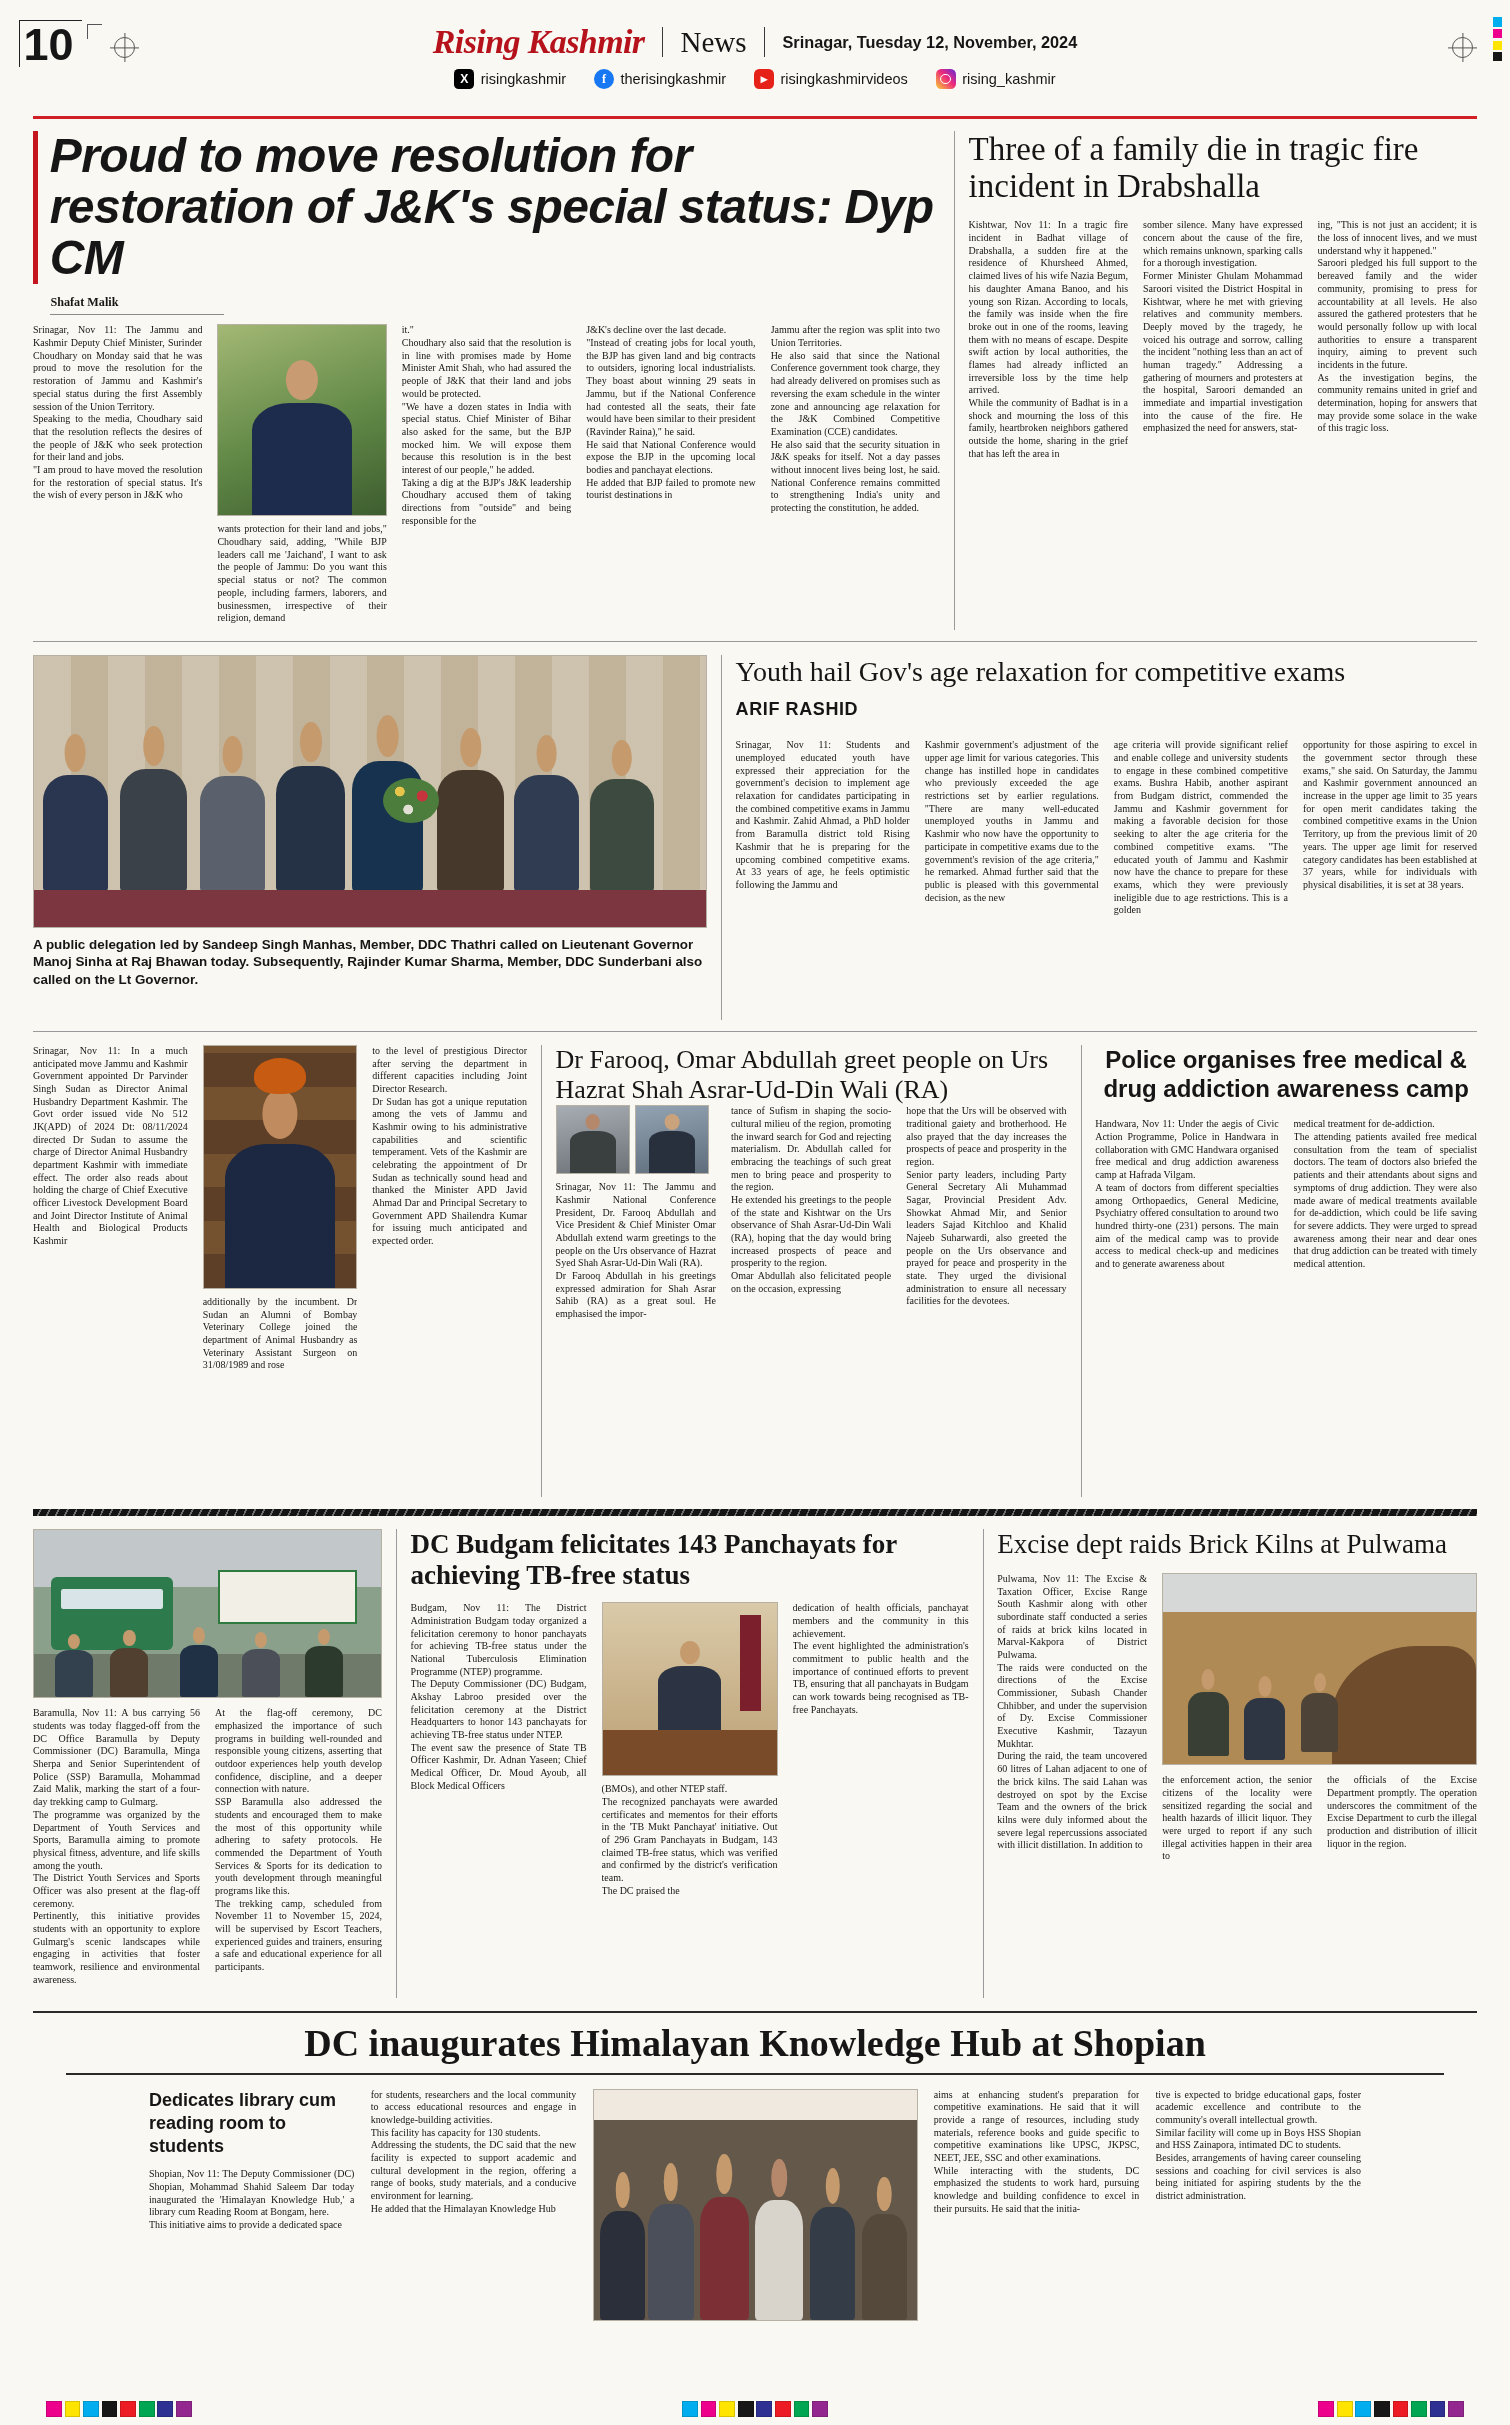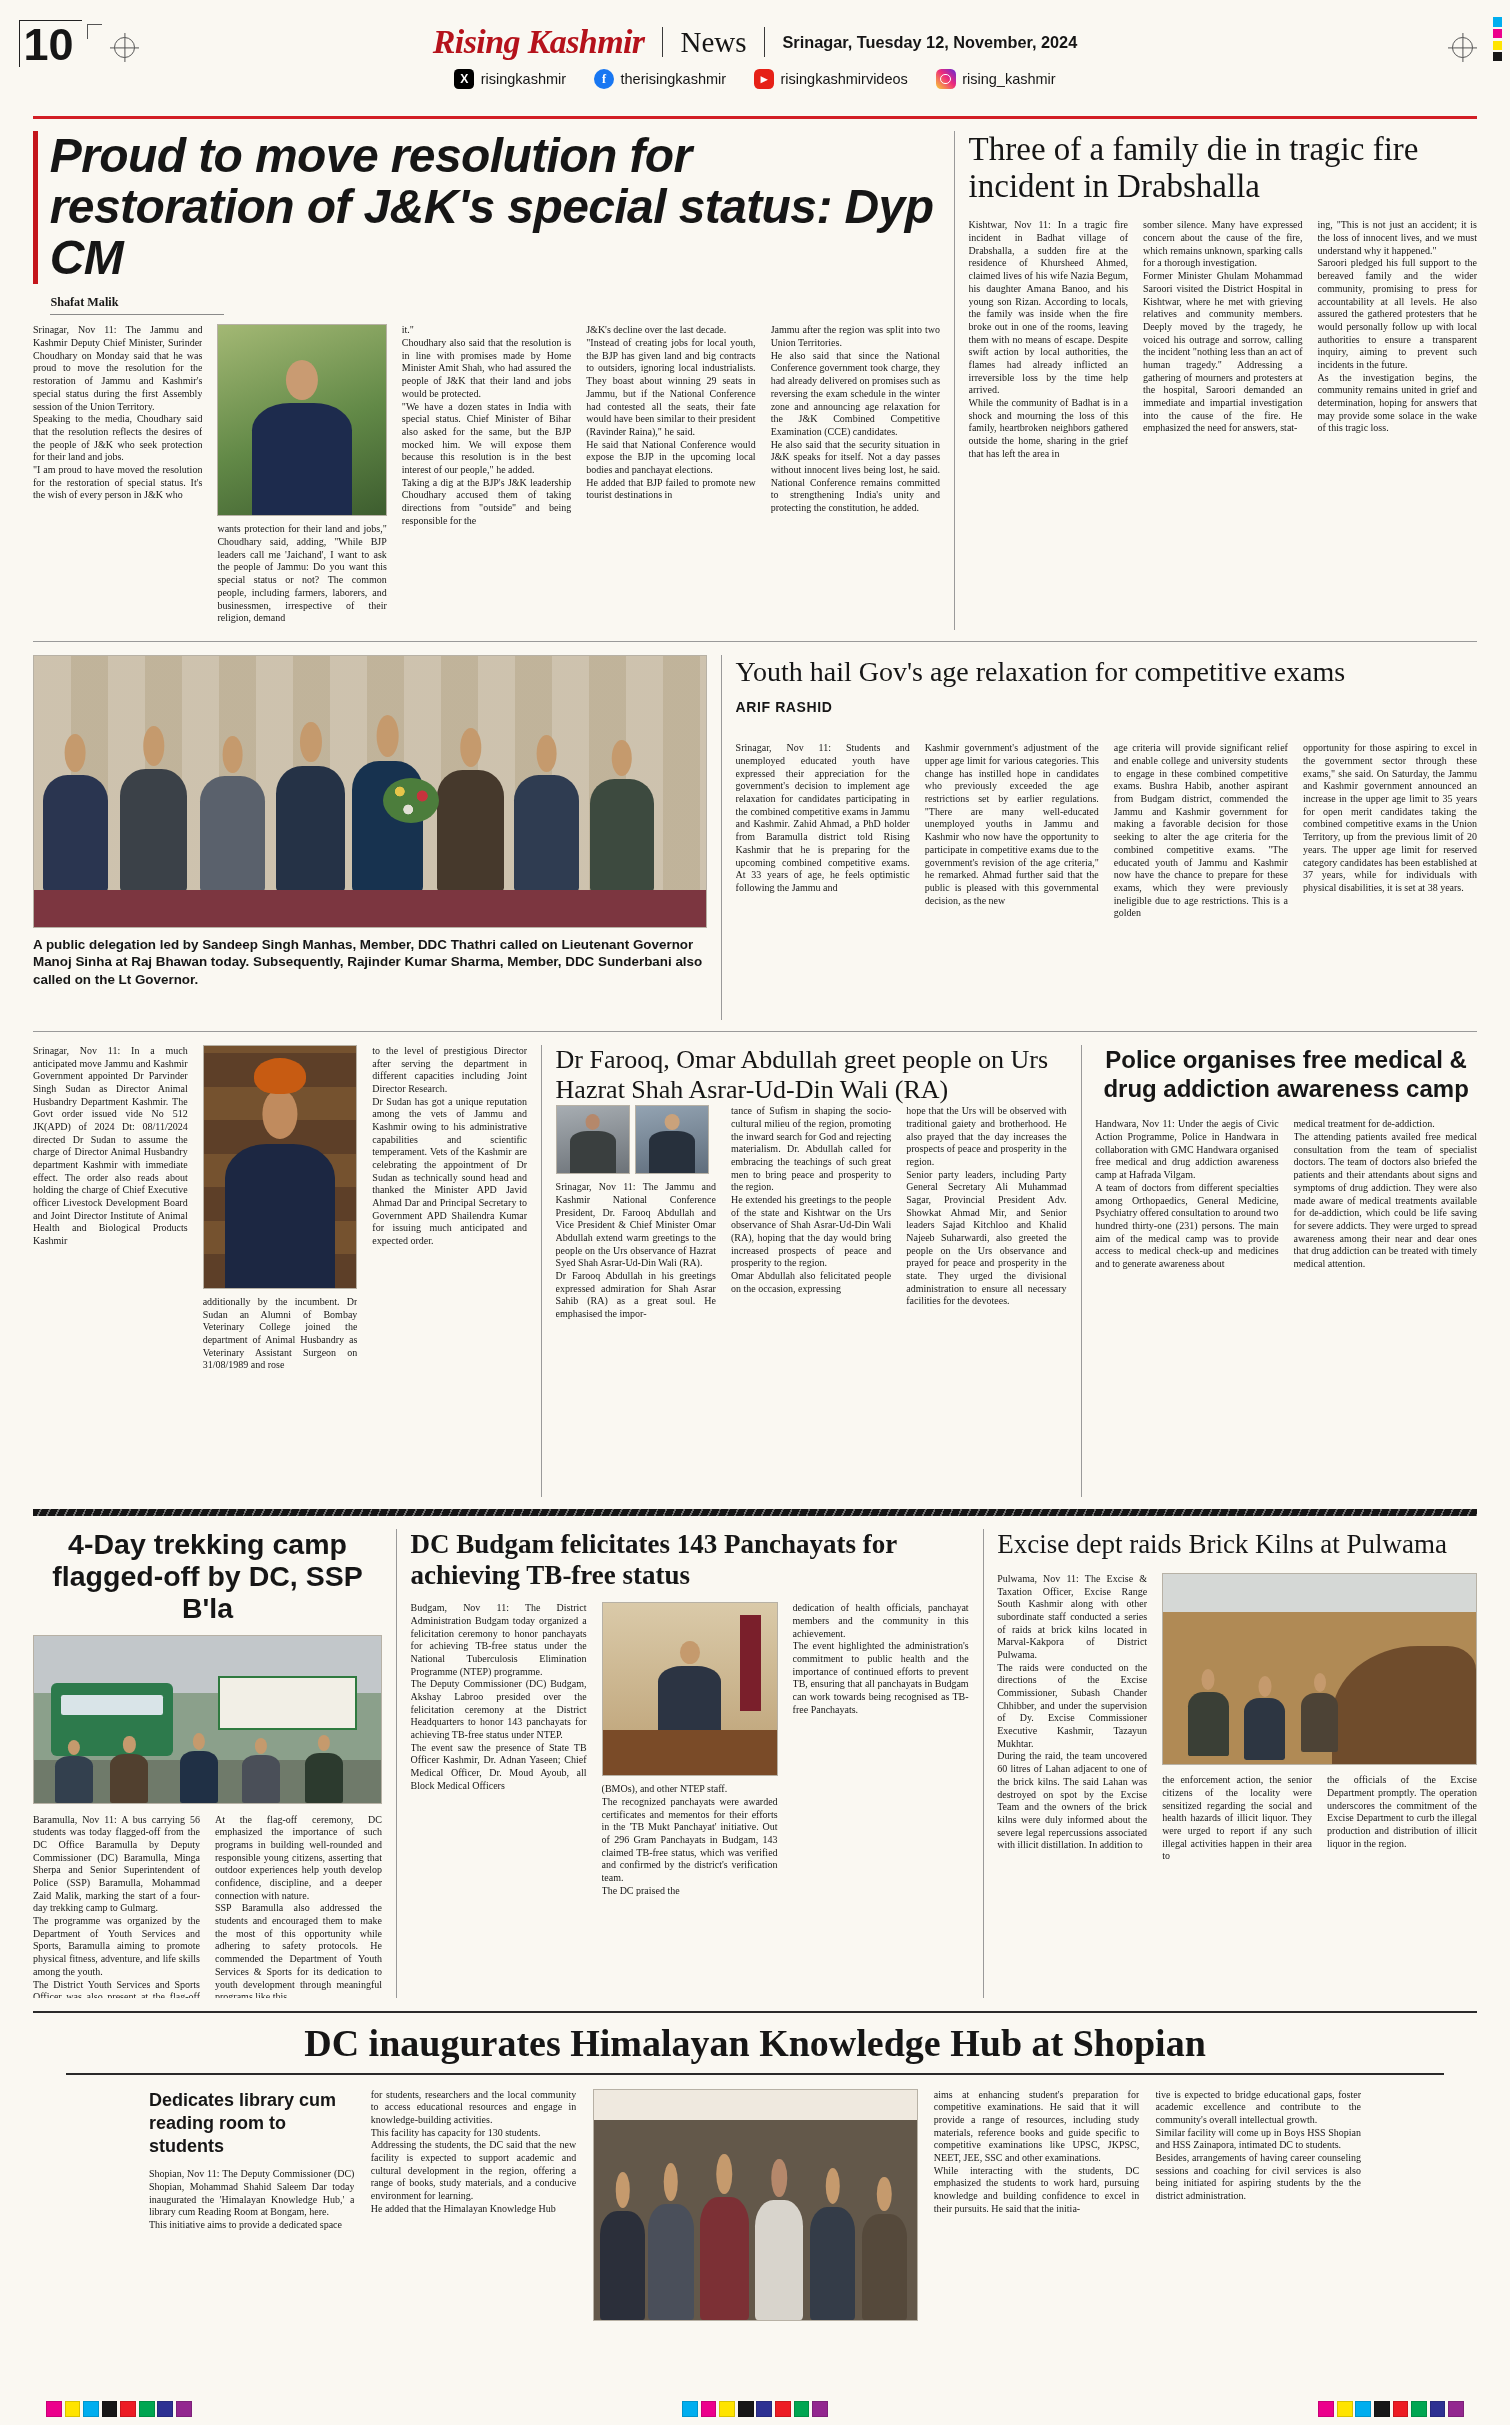--- a/index.html
+++ b/index.html
@@ -90,21 +90,21 @@
       repeating-linear-gradient(90deg,#ddd1bb 0 37px,#cfc1a6 37px 74px); }
   .photo-delegation::after { content:""; position:absolute; left:0; right:0; bottom:0; height:37px; background:#7c3640; }
   .bouquet { position:absolute; border-radius:50%;
     background:radial-gradient(circle at 30% 30%, #e7c54a 0 4.6px, transparent 5.2px),
                radial-gradient(circle at 70% 40%, #c6333d 0 5.2px, transparent 5.8px),
                radial-gradient(circle at 45% 70%, #e2e0d5 0 4.6px, transparent 5.2px),
                #4c7d3c; }
   .caption { font-family:"Liberation Sans", sans-serif; font-weight:bold; font-size:13.4px; line-height:1.32; margin-top:8.1px; text-align:left; }
   .art-youth { flex:1; display:flex; flex-direction:column; }
   .hl-youth { font-size:28px; font-weight:normal; line-height:1.1; margin:2.3px 0 11.6px; }
-  .byline-youth { font-family:"Liberation Sans", sans-serif; font-size:14px; letter-spacing:0.6px; margin-bottom:27px; font-weight:bold; }
+  .byline-youth { font-family:"Liberation Sans", sans-serif; font-size:18px; letter-spacing:0.6px; margin-bottom:19px; font-weight:bold; }
   .youth-cols { flex:1; }
 
   
   .band-c { height:465px; }
   .art-parv { flex:0 0 494px; display:flex; flex-direction:column; }
   .hl-parv { font-size:27px; line-height:1.15; margin-bottom:12.8px; }
   .parv-cols { flex:1; }
   .photo-parvinder { height:244px; margin-bottom:7px;
     background:repeating-linear-gradient(0deg,#5d3f28 0 34px,#75522f 34px 67px); }
   .hat { position:absolute; background:#c75b12; border-radius:50% 50% 42% 42%; }
@@ -332,21 +332,20 @@
         <div class="col body">medical treatment for de-addiction.
 The attending patients availed free medical consultation from the team of specialist doctors. The team of doctors also briefed the patients and their attendants about signs and symptoms of drug addiction. They were also made aware of medical treatments available for de-addiction, which could be life saving for severe addicts. They were urged to spread awareness among their near and dear ones that drug addiction can be treated with timely medical attention.</div>
       </div>
     </article>
   </section>
 
   <div class="sawtooth"></div>
 
   <section class="band band-d">
     <article class="art-trek">
-      <h2 class="hl-trek">4-Day trekking camp flagged-off by DC, SSP B'la</h2>
       <div class="photo photo-trekking">
         <div class="bus"></div>
         <div class="banner"></div>
         <div class="person" style="left:6%;bottom:0;width:11%;height:38%;--c:#33404e;"></div>
         <div class="person" style="left:22%;bottom:0;width:11%;height:40%;--c:#51402f;"></div>
         <div class="person" style="left:42%;bottom:0;width:11%;height:42%;--c:#203045;"></div>
         <div class="person" style="left:60%;bottom:0;width:11%;height:39%;--c:#4a4f58;"></div>
         <div class="person" style="left:78%;bottom:0;width:11%;height:41%;--c:#2c3a2e;"></div>
       </div>
       <div class="cols trek-cols">

